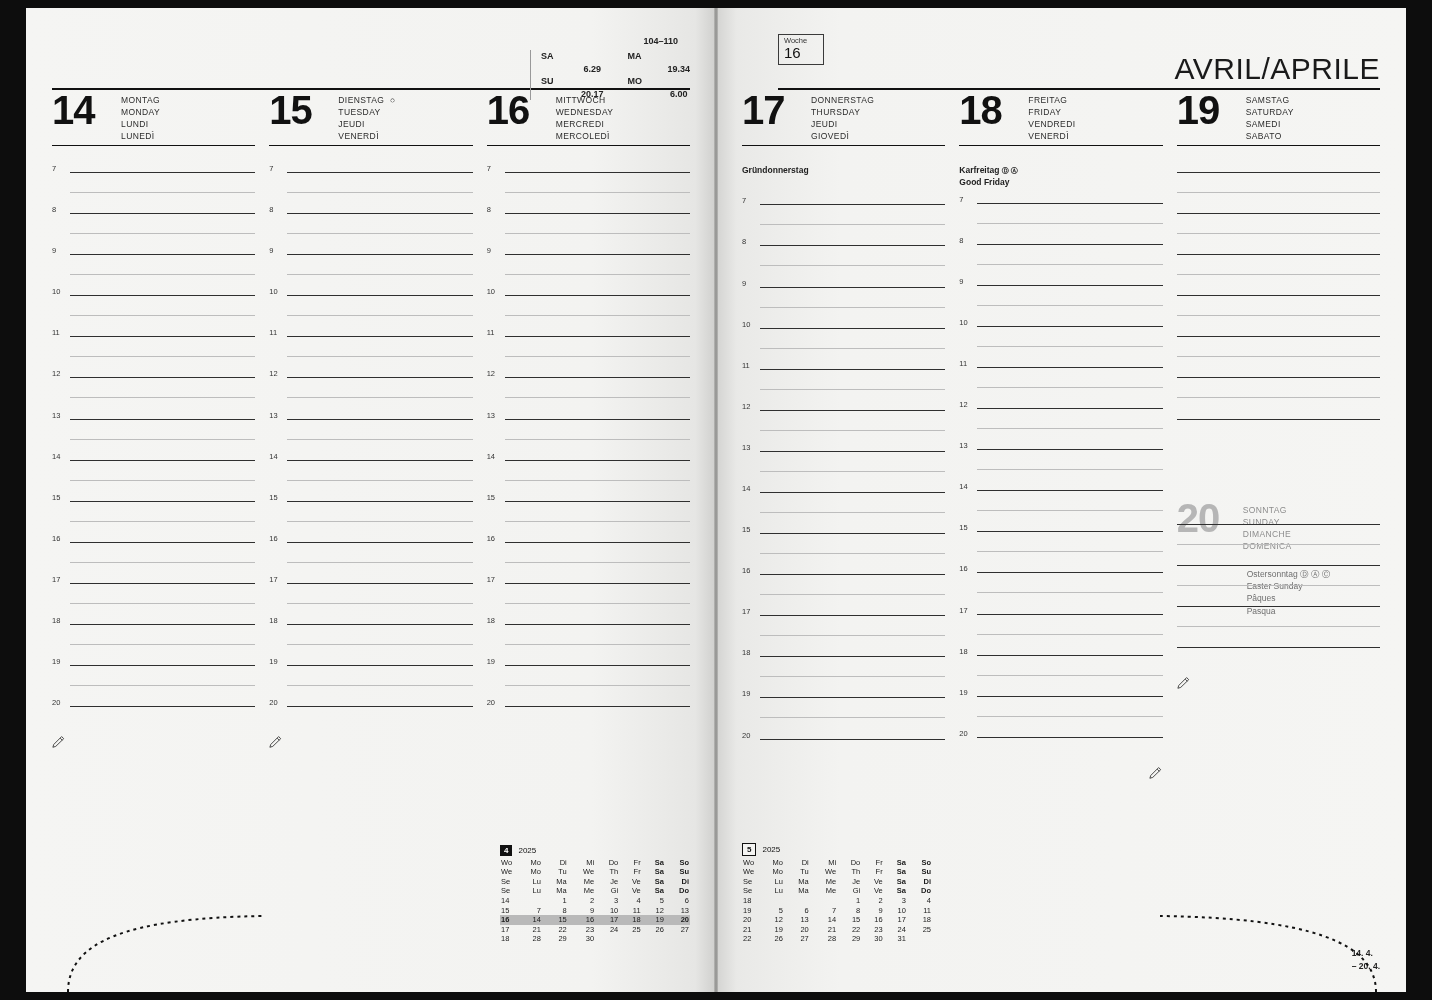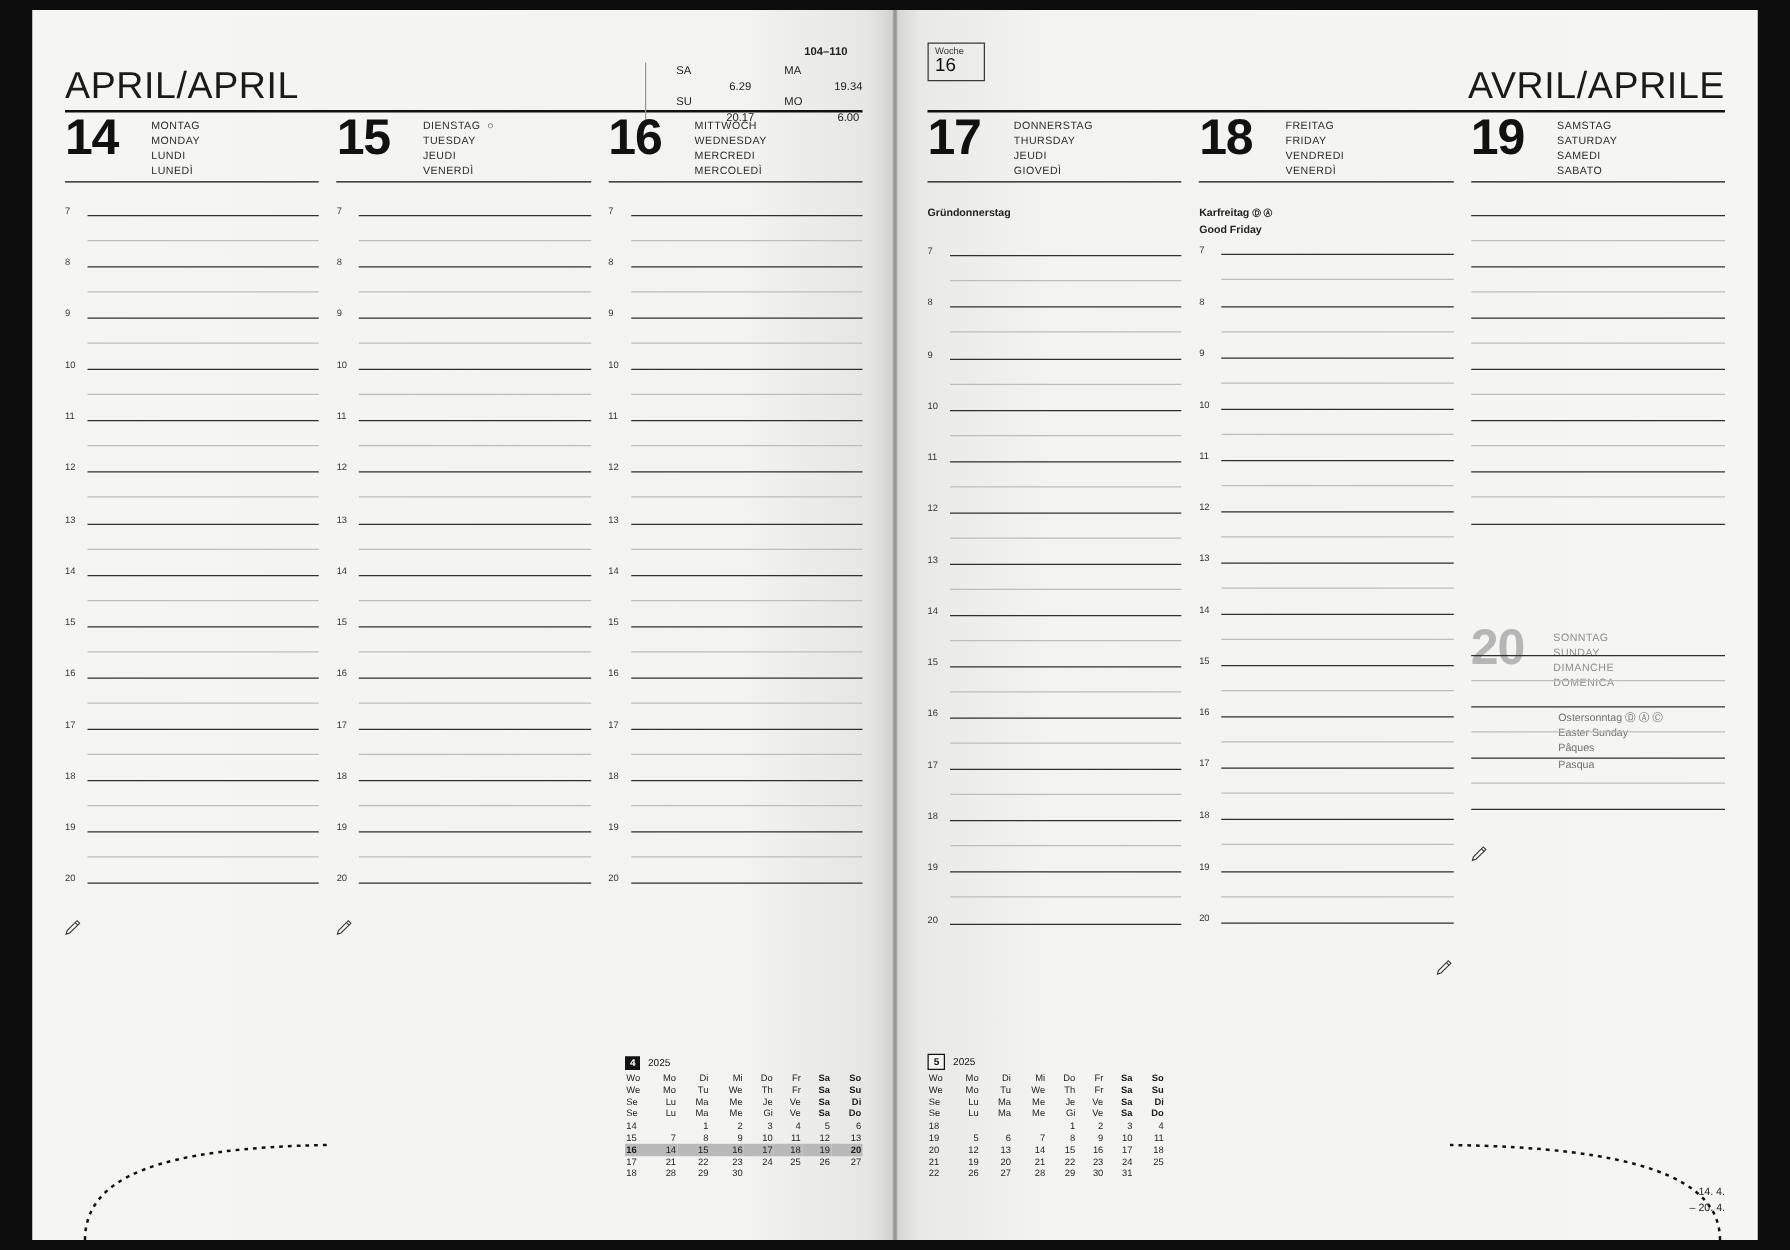--- a/index.html
+++ b/index.html
@@ -15,21 +15,21 @@
     display:flex;
     background:#f2f2f0;
   }
   .page {
     position:relative;
     height:100%;
     background:#f4f4f2;
     overflow:hidden;
   }
   .page.left { width:690px; background:linear-gradient(to right,#f5f5f3 0%,#f3f3f1 82%,#e6e6e4 97%,#cfcfcd 100%); }
-  .page.right { width:690px; background:linear-gradient(to left,#f5f5f3 0%,#f3f3f1 82%,#e9e9e7 97%,#d3d3d1 100%); }
+  .page.right { width:690px; background:linear-gradient(to left,#f5f5f3 0%,#f3f3f1 82%,#e9e9e7 97%,#d3d3d1 100%);padding-left:36px; }
 
   
   .hdr {
     position:relative;
     margin:30px 26px 0 26px;
     border-bottom:2px solid #111;
     height:52px;
   }
   .month {
     position:absolute; left:0; bottom:2px;
@@ -41,21 +41,22 @@
     position:absolute; right:12px; top:-2px;
     font-size:9px; color:#222; text-align:center;
     line-height:1.25;
     font-weight:bold;
   }
   .suntab {
     position:absolute; right:0; top:12px;
     font-size:9px; color:#222;
     display:flex; gap:10px;
     border-left:1px solid #999;
-    padding-left:24px;
+    padding-left:10px;
+    font-weight:bold;
   }
   .suntab .col { line-height:1.4; }
   .suntab .col div { white-space:pre; }
   .weekbox {
     position:absolute; left:0; top:-4px;
     border:1px solid #3a3a3a;
     padding:2px 16px 2px 5px;
     line-height:1.1;
   }
   .weekbox .lbl { font-size:7.5px; color:#333; }
@@ -165,32 +166,31 @@
     position:absolute; left:690px; top:0; width:0; height:100%;
   }
   .spine:before {
     content:""; position:absolute; left:-2px; top:0; width:4px; height:100%;
     background:linear-gradient(to right,#b9b9b7,#8f8f8d,#b9b9b7);
   }
   .arcsvg { position:absolute; bottom:0; }
 
   .daterange {
     position:absolute; right:26px; bottom:20px;
-    font-size:8.5px; color:#222; text-align:right; line-height:1.45;
+    font-size:8.5px; color:#222; text-align:left; line-height:1.45;font-weight:bold;
   }
 </style>
 </head>
 <body>
 
 <div class="spread">
 
   <div class="page left">
 
     <div class="hdr">
-      <div class="month">APRIL/APRIL</div>
       <div class="pagecode">104–110</div>
       <div class="suntab">
         <div class="col">
           <div><span>SA</span>
                &nbsp;&nbsp;<span>6.29</span></div>
           <div><span>SU</span>
                &nbsp;<span>20.17</span></div>
         </div>
         <div class="col">
           <div><span>MA</span>

